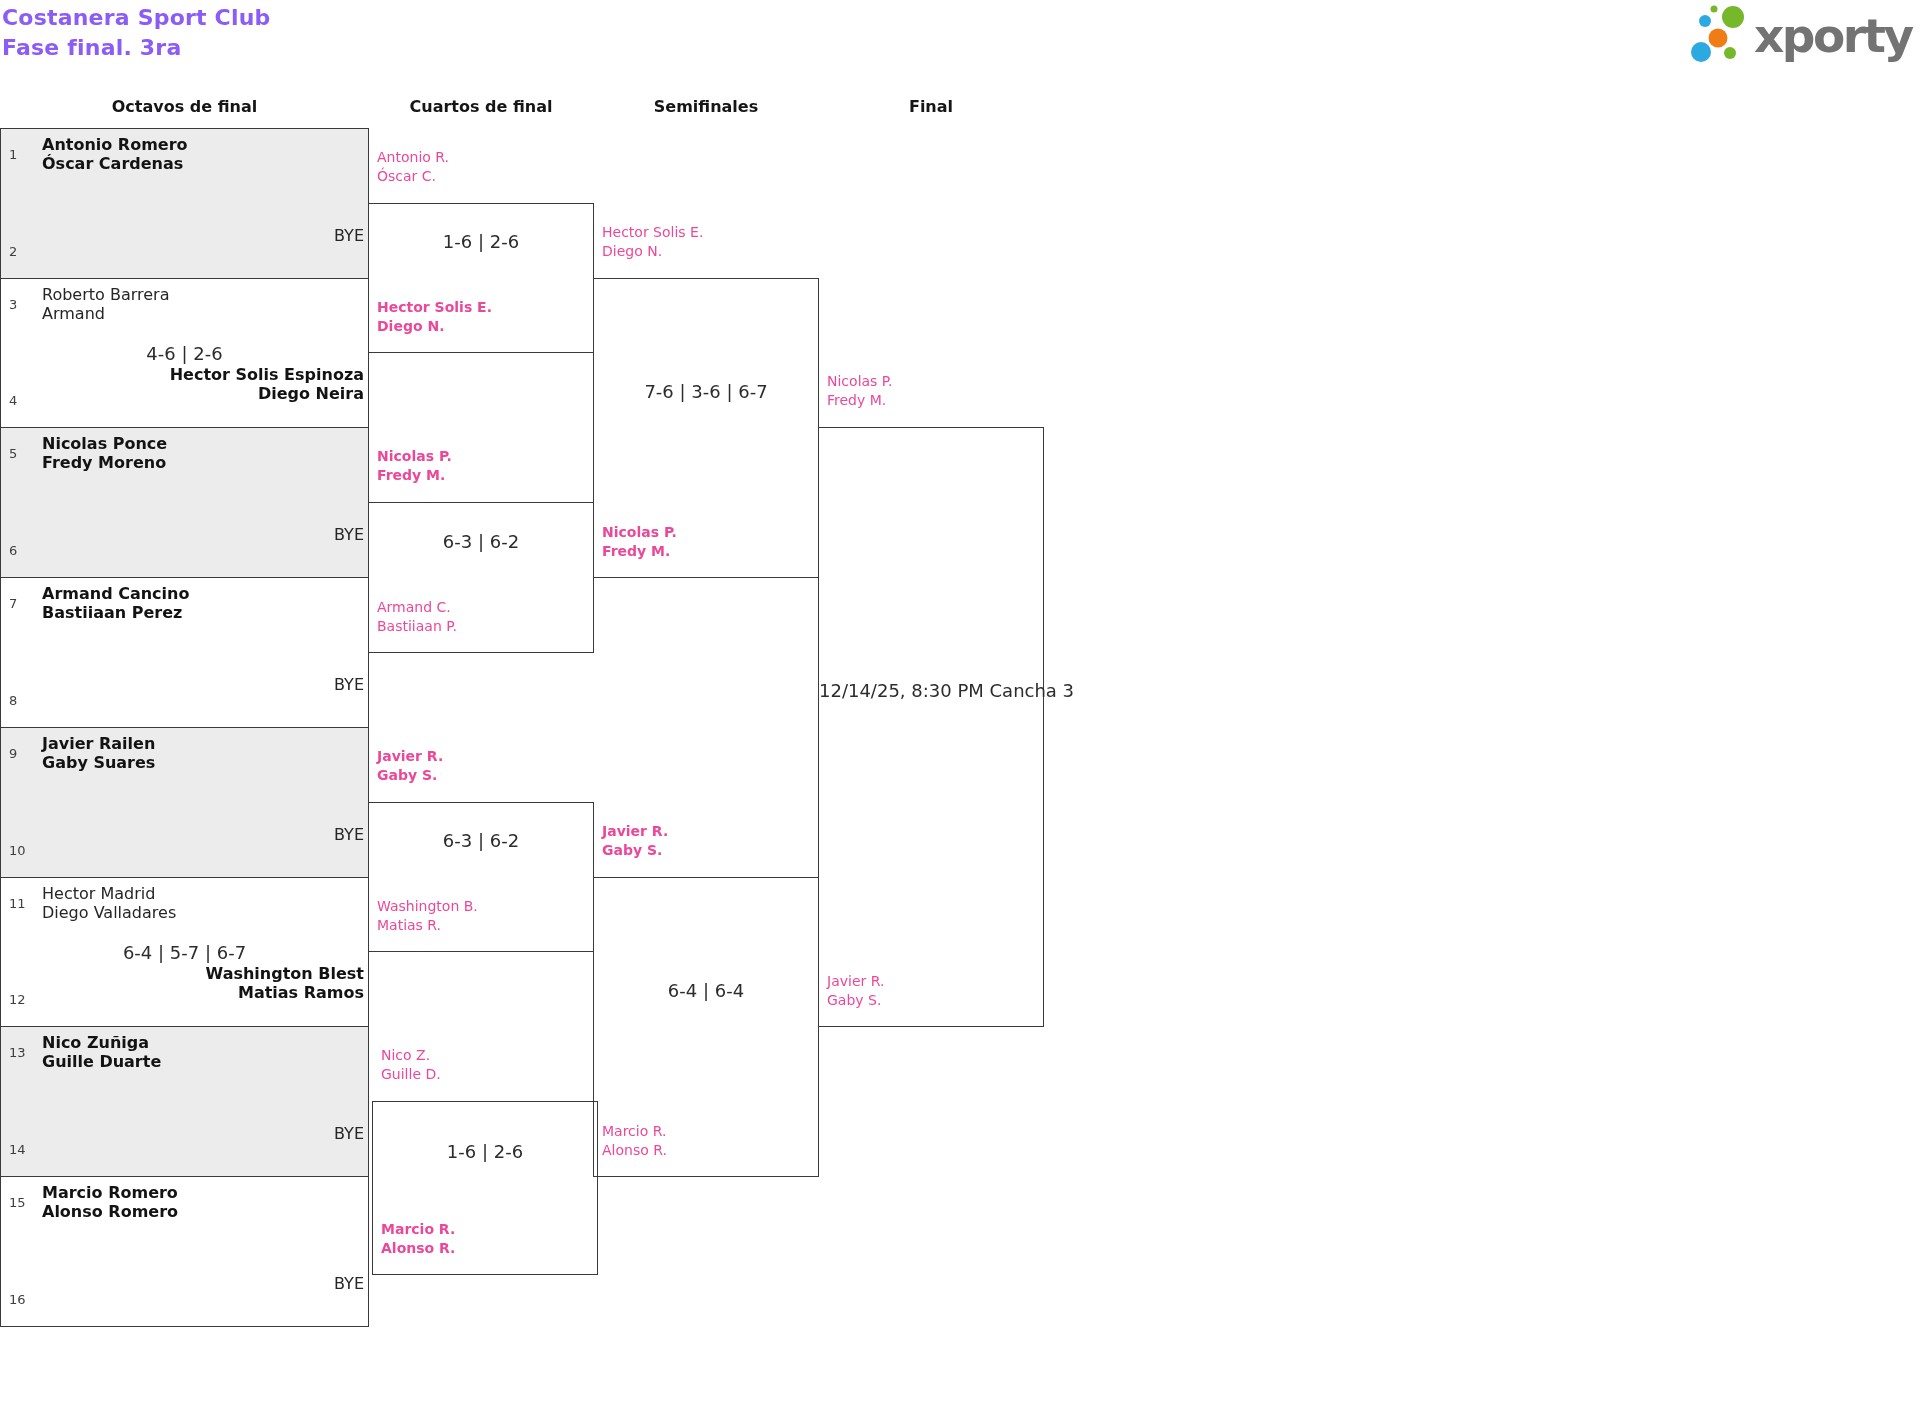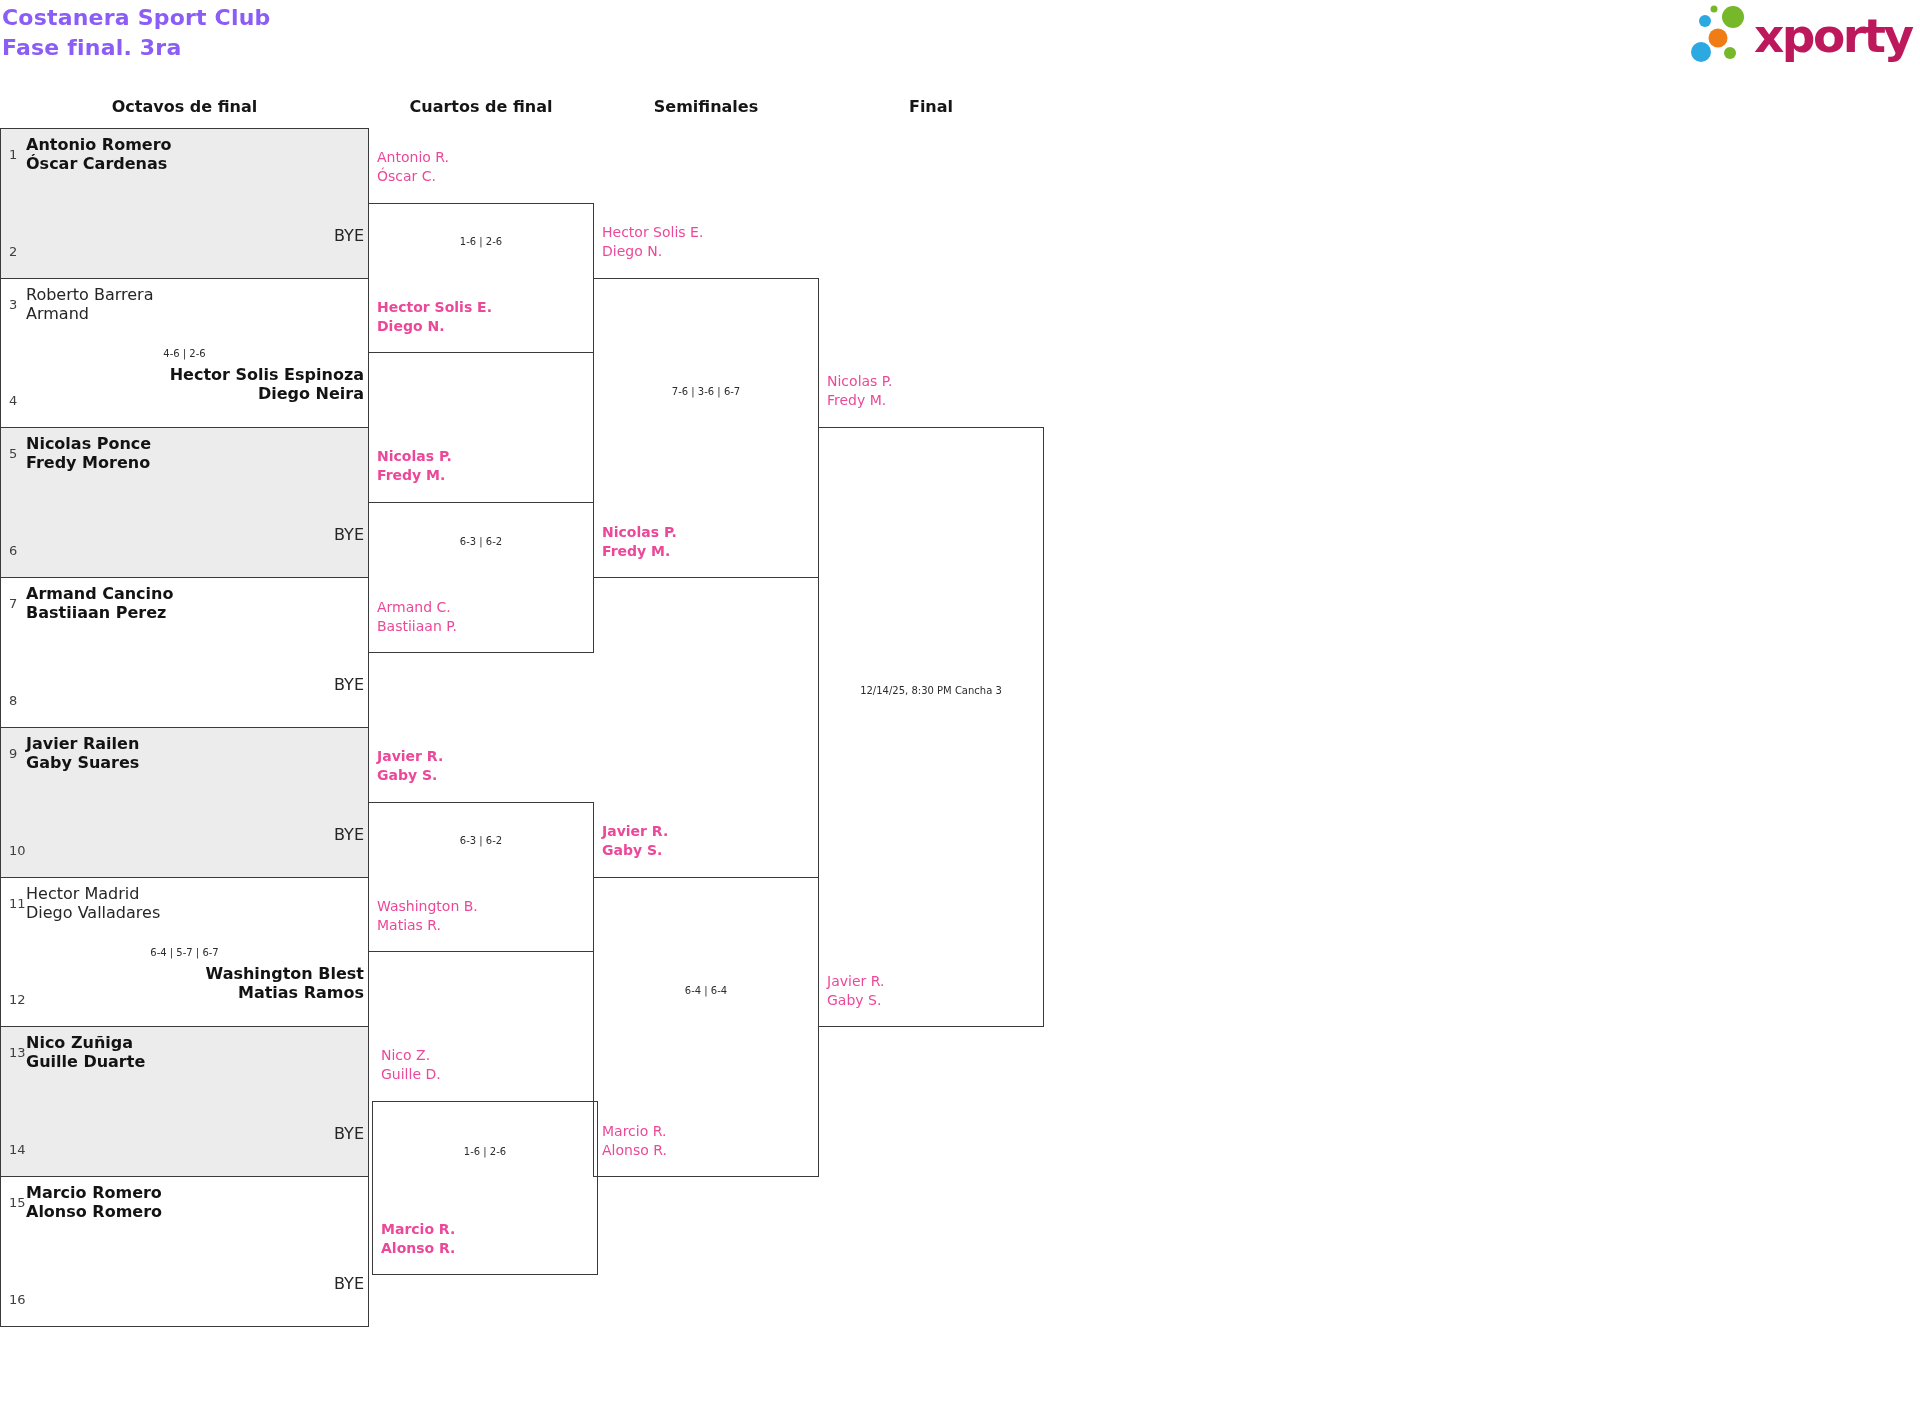--- a/index.html
+++ b/index.html
@@ -10,42 +10,42 @@
   }
   .stage{position:absolute;inset:0;overflow:hidden;}
 
   
   .titles{position:absolute;left:2px;top:3px;}
   .title-line{font-size:22px;font-weight:700;line-height:30px;color:#8b5cf6;letter-spacing:.2px;}
 
   
   .logo{position:absolute;left:1690px;top:2px;width:220px;height:70px;display:block;text-decoration:none;}
   .logo svg{position:absolute;left:0;top:0;}
-  .logo-word{position:absolute;left:64px;top:8px;font-size:47px;font-weight:800;letter-spacing:-2.5px;color:#be185d;line-height:52px;text-align:right;}
+  .logo-word{position:absolute;left:64px;top:8px;font-size:47px;font-weight:800;letter-spacing:-2.5px;color:#737373;line-height:52px;text-align:right;}
   .dot-green{fill:#76b82a}.dot-blue{fill:#2ba9e0}.dot-orange{fill:#ef7c14}
 
   
   .round-h{position:absolute;top:97px;text-align:center;font-size:16px;font-weight:700;color:#161616;}
 
   
   .obox{position:absolute;left:0;width:369px;border:1px solid #3a3a3a;background:#ffffff;box-sizing:border-box;}
   .obox.shaded{background:#ececec;}
   .seed{position:absolute;left:8px;width:16px;height:38px;display:flex;align-items:center;
         font-size:13px;color:#3f3f3f;}
   .seed.s1{top:6px}
   .seed.s2{bottom:8px}
   .team{position:absolute;left:25px;right:4px;font-size:16px;line-height:19px;color:#262626;}
-  .team.t1{top:6px;}
+  .team.t1{top:6px;margin-left:16px;}
   .team.t2{bottom:24px;height:38px;display:flex;flex-direction:column;justify-content:center;text-align:right;}
   .team span{display:block;white-space:nowrap;}
   .team span:empty,.pp span:empty{display:none;}
   .w{font-weight:700;color:#131313;}
 
   
-  .oscore,.rscore{position:absolute;left:0;right:0;text-align:center;font-size:10px;color:#2c2c2c;white-space:nowrap;}
+  .oscore,.rscore{position:absolute;left:0;right:0;text-align:center;font-size:18px;color:#2c2c2c;white-space:nowrap;}
   .oscore{top:50%;transform:translateY(-50%);}
   .rscore{top:calc(50% - 37px);transform:translateY(-50%);}
 
   
   .rbox{position:absolute;border:1px solid #3a3a3a;box-sizing:border-box;background:transparent;}
   .pp{position:absolute;left:8px;right:2px;font-size:14px;line-height:19px;color:#ec4899;height:38px;}
   .pp.p1{top:-56px;}
   .pp.p2{bottom:16px;display:flex;flex-direction:column;justify-content:flex-end;}
   .pp span{display:block;white-space:nowrap;}
 </style>

